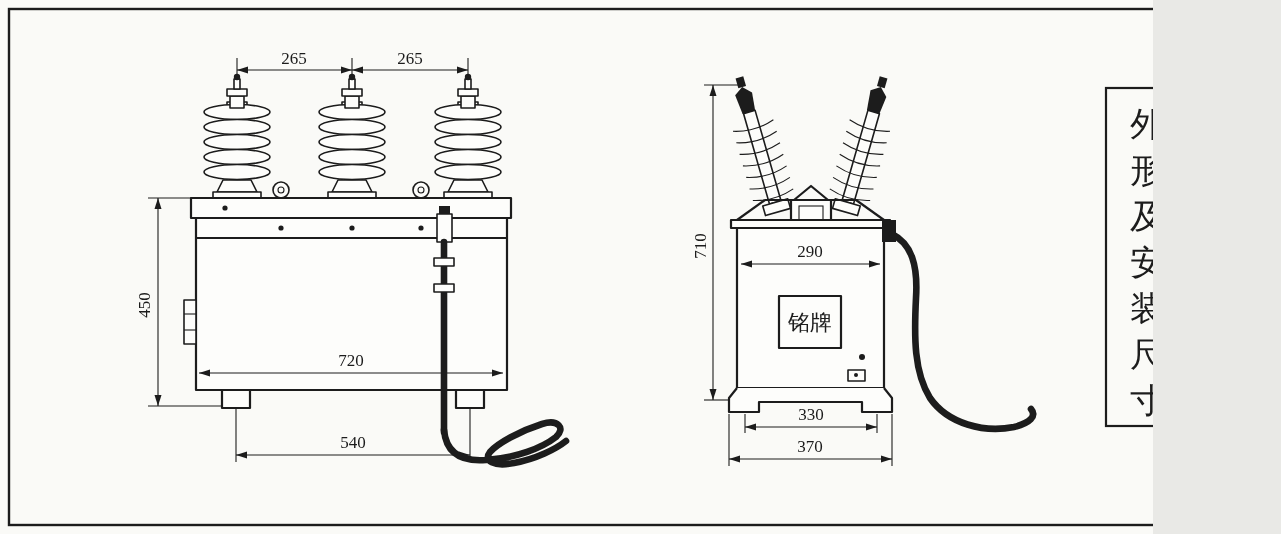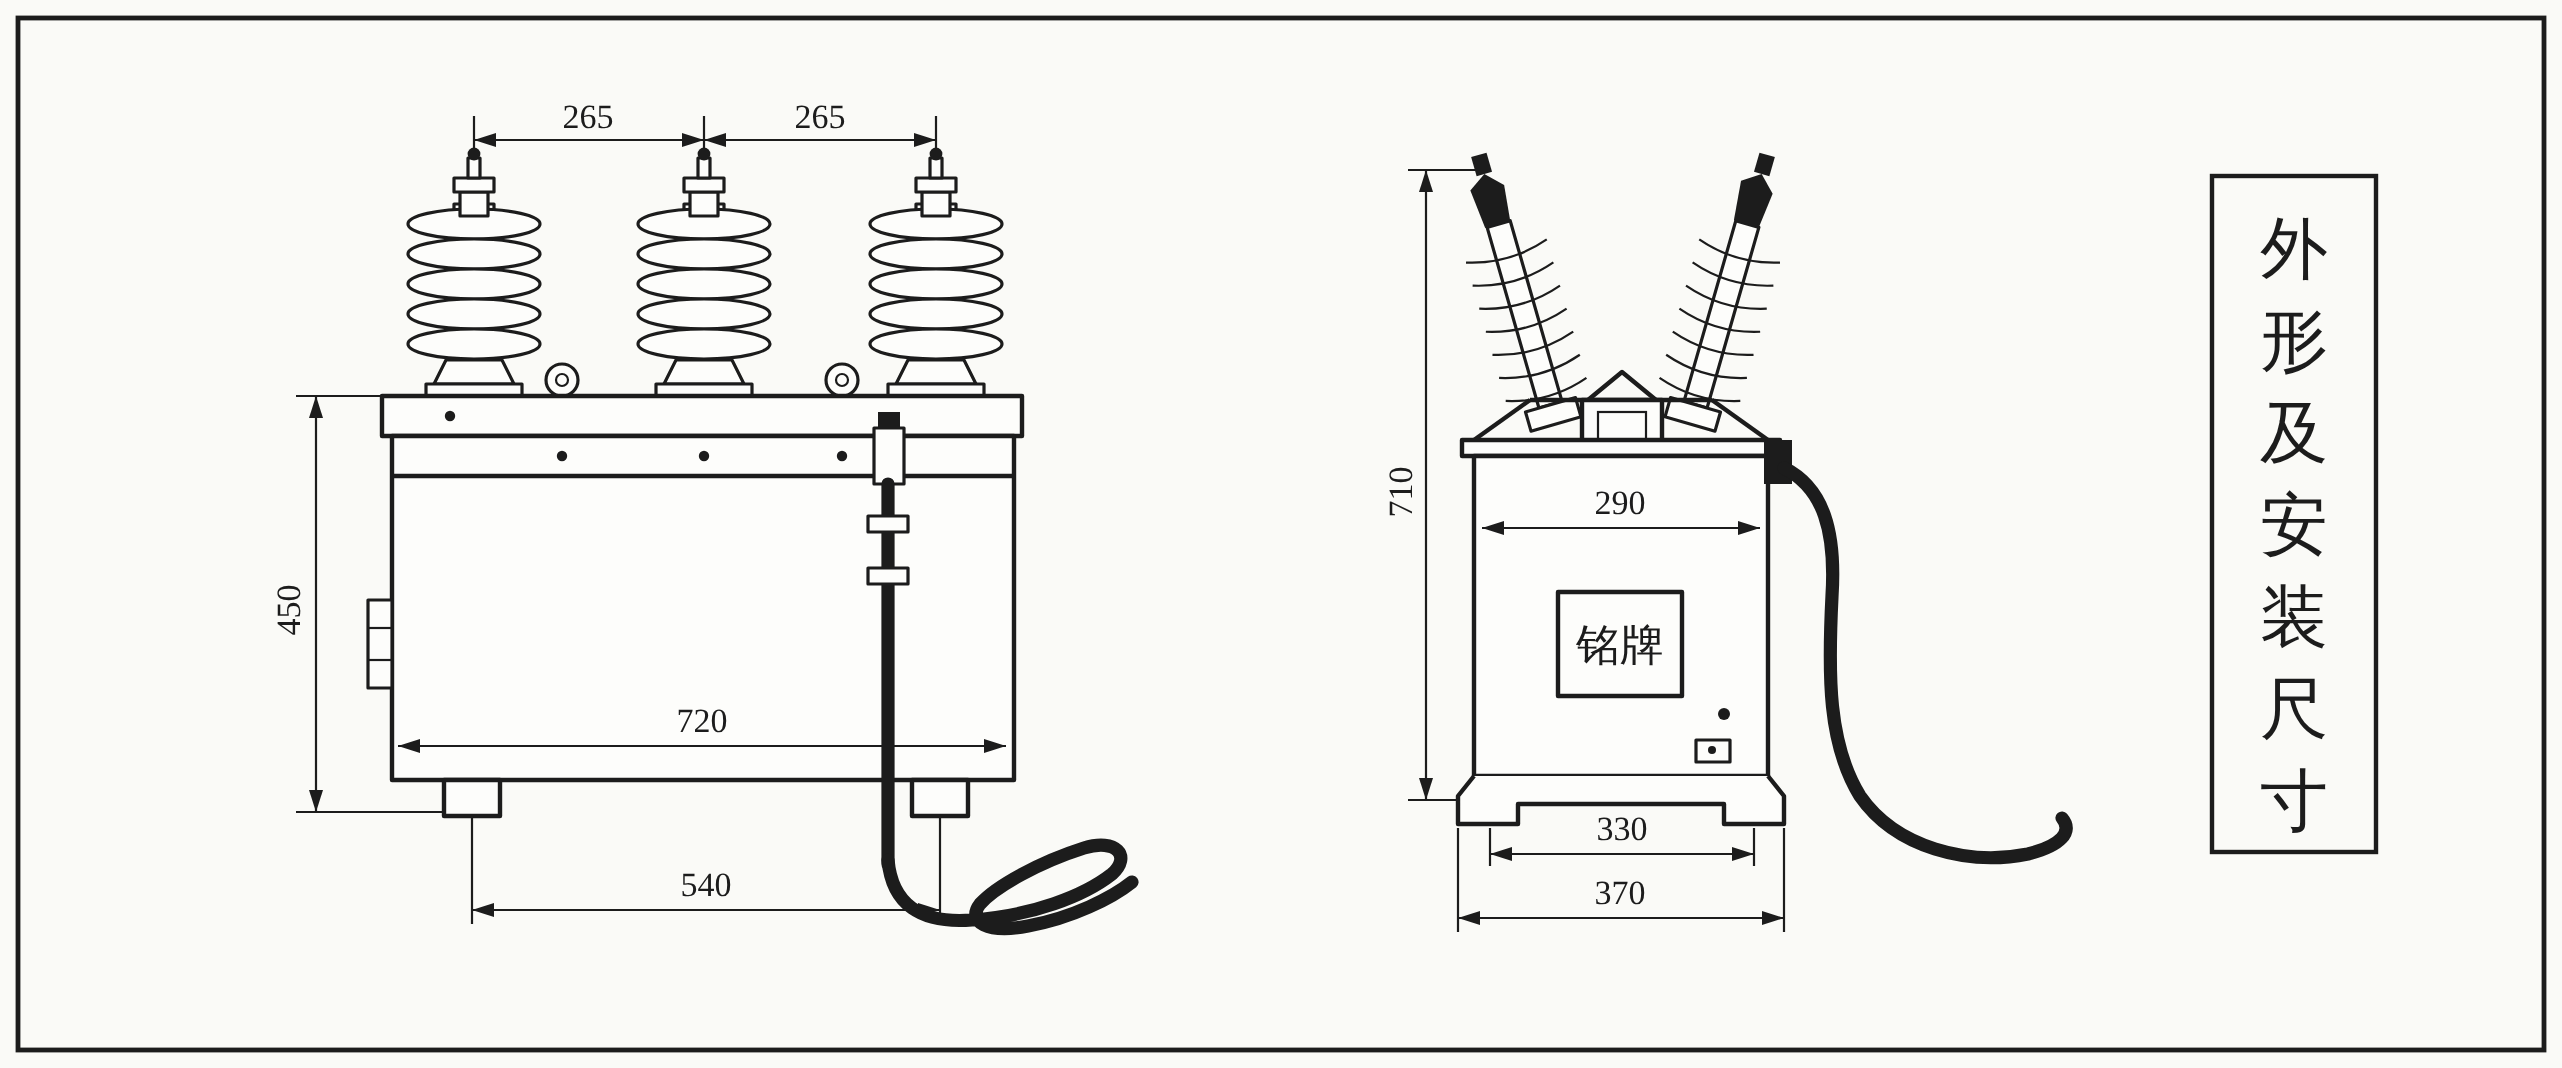--- a/index.html
+++ b/index.html
@@ -1,18 +1,18 @@
 <!DOCTYPE html>
 <html style="--ink: #1c1c1c; --paper: #fafaf7;"><head>
 <meta charset="utf-8">
 <style>
   :root { --ink:#1c1c1c; --paper:#fafaf7; }
   html,body { margin:0; padding:0; background:#e9e9e6; }
   .page {
-    width:1281px; height:534px; background:var(--paper);
+    width:1153px; height:534px; background:var(--paper);
     position:relative; overflow:hidden;
     font-family:"Liberation Serif", serif;
   }
   svg { display:block; }
   .o2   { fill:none; stroke:var(--ink); stroke-width:2.2; stroke-linejoin:round; }
   .o2f  { fill:#fdfdfb; stroke:var(--ink); stroke-width:2.2; stroke-linejoin:round; }
   .o1f  { fill:#fdfdfb; stroke:var(--ink); stroke-width:1.6; stroke-linejoin:round; }
   .d    { fill:none; stroke:var(--ink); stroke-width:1.1; }
   .cab  { fill:none; stroke:var(--ink); stroke-width:6.6; stroke-linecap:round; }
   .blk  { fill:var(--ink); stroke:none; }

